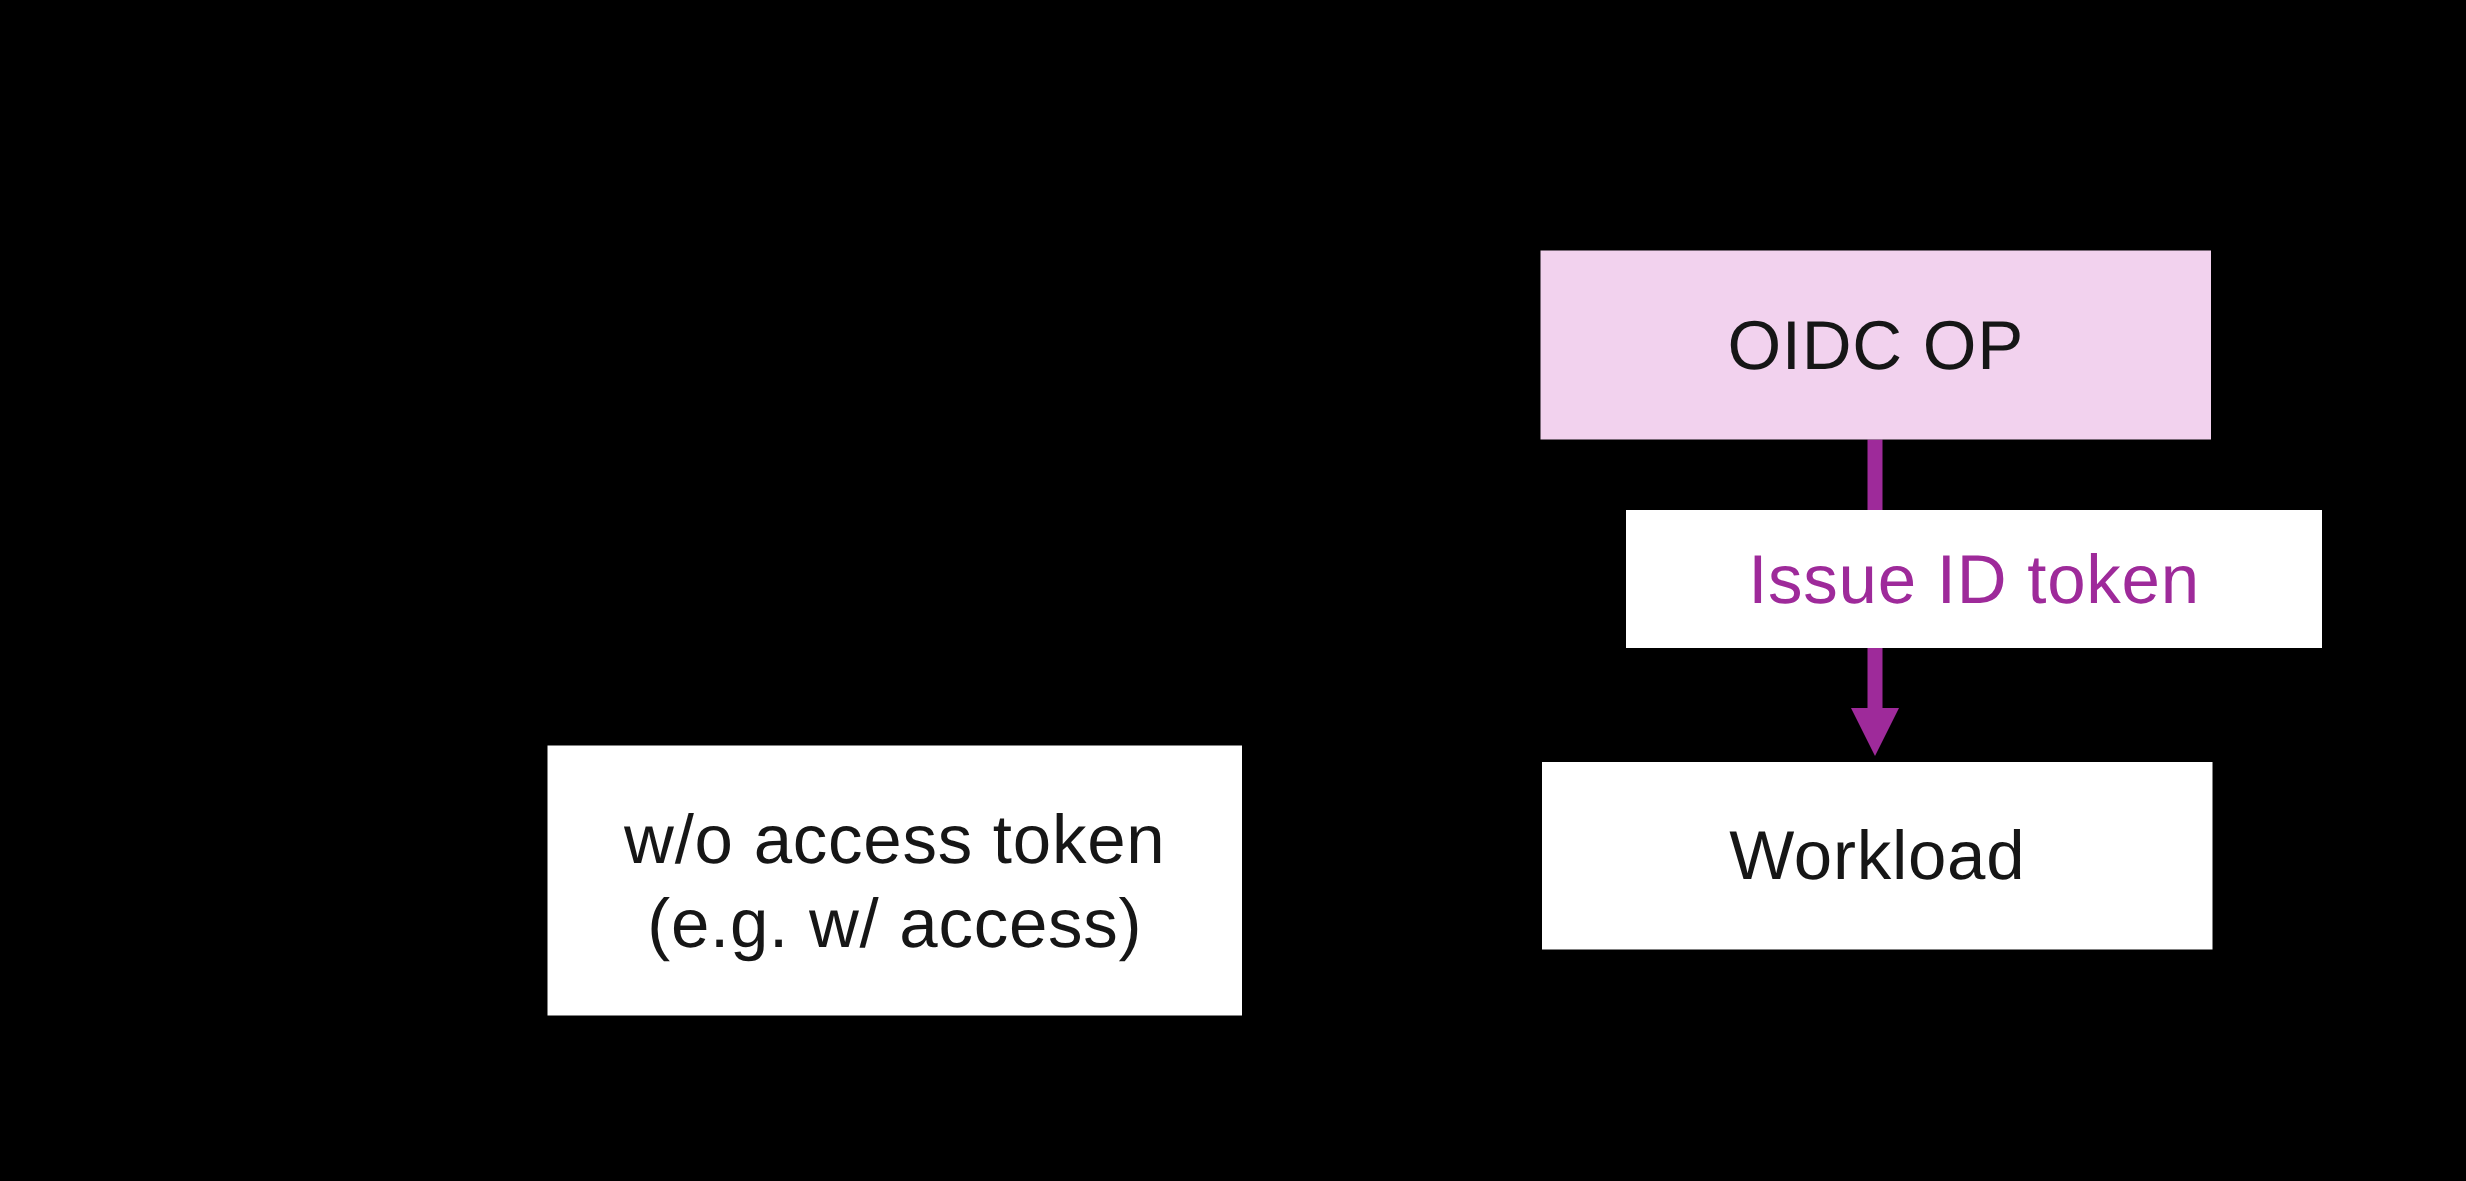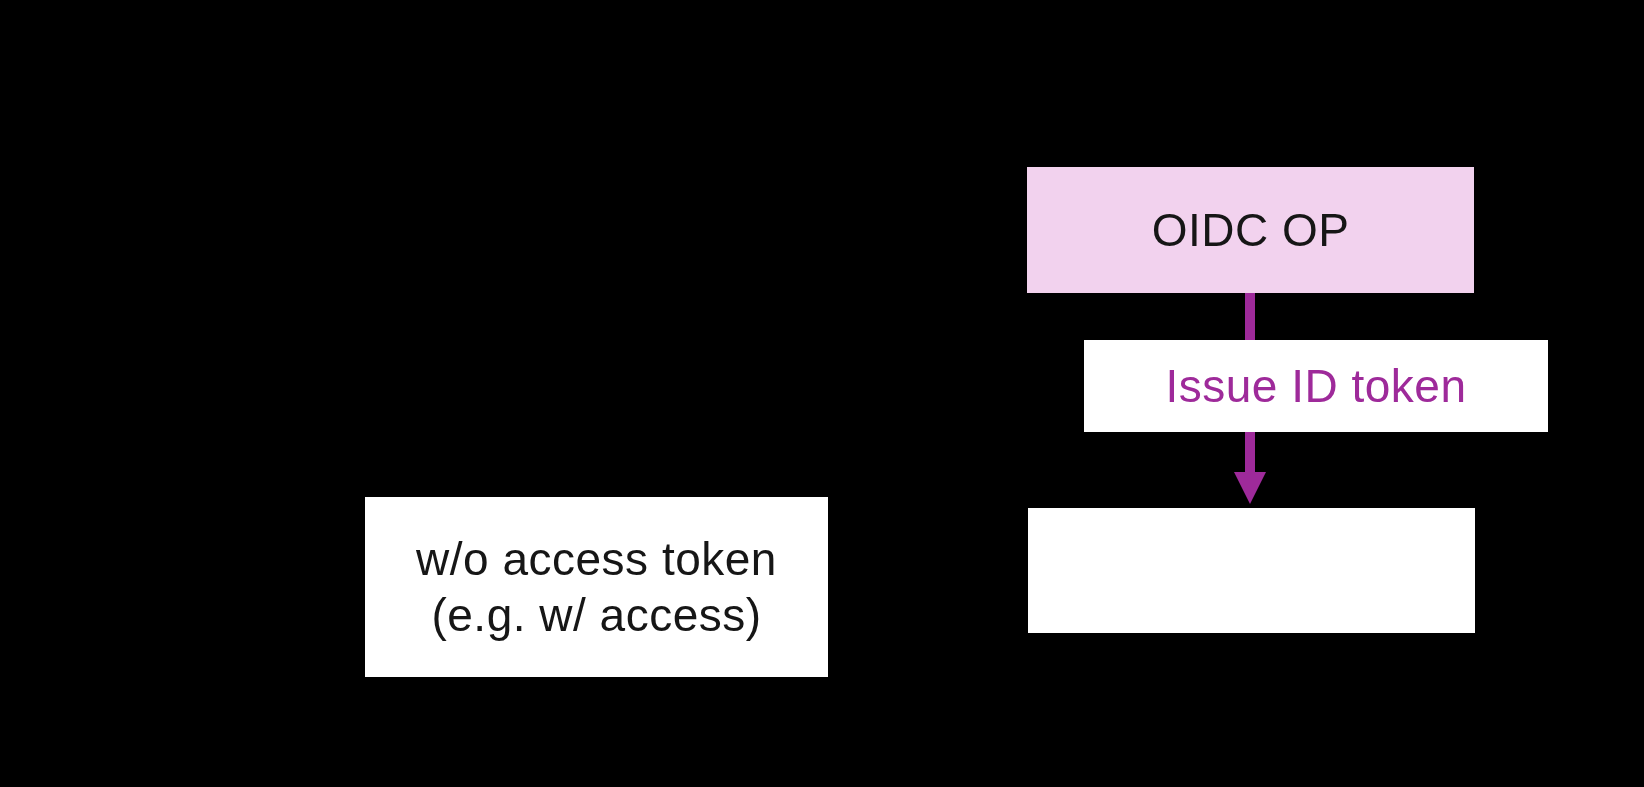--- a/index.html
+++ b/index.html
@@ -85,15 +85,16 @@
   </div>
 
   <div class="arrow-line"></div>
   <div class="arrow-head"></div>
 
   <div class="node node-issue-label">
     <div class="line">Issue ID token</div>
   </div>
 
   <div class="node node-workload">
+    <div class="line">Workload</div>
   </div>
 
 </div>
 
 </body></html>

